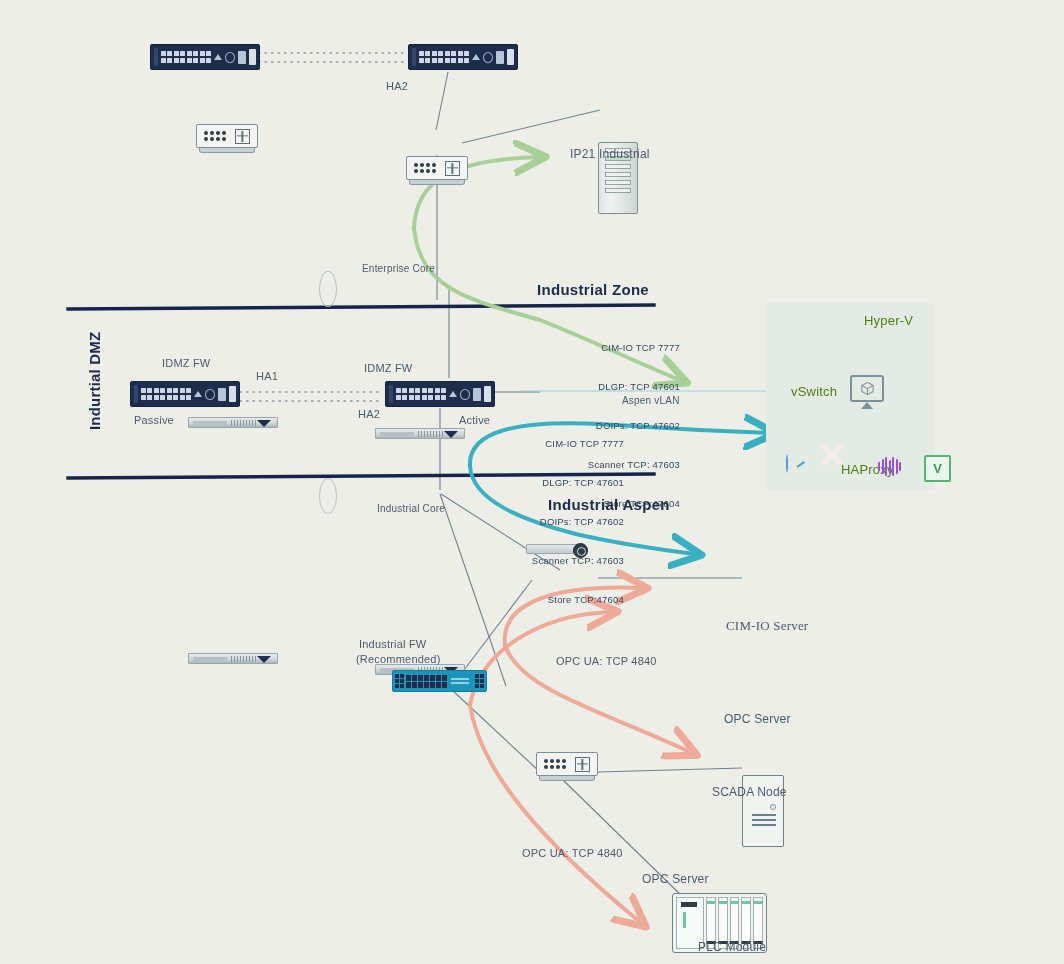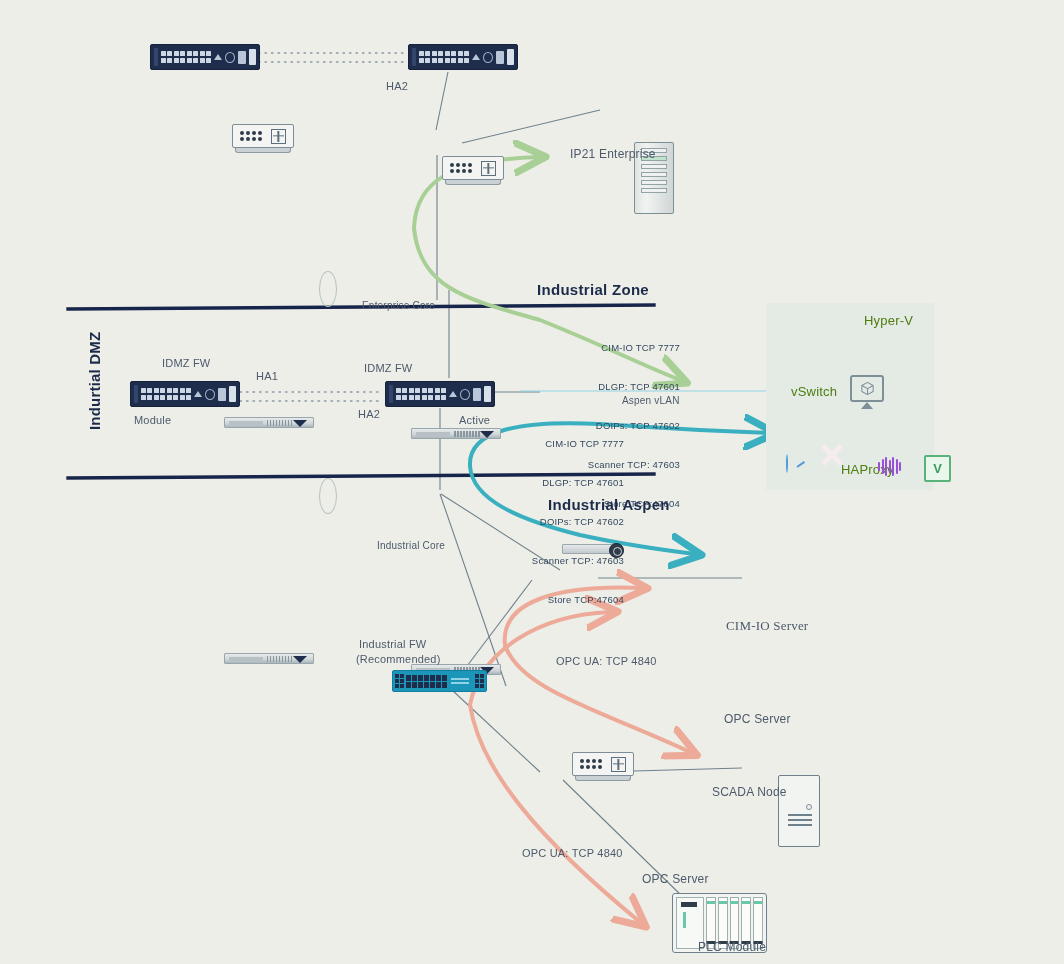--- a/index.html
+++ b/index.html
@@ -3,31 +3,31 @@
 <meta charset="utf-8">
 <style>
   html,body{margin:0;padding:0;}
   body{
     width:1064px;height:964px;
     background:#edeee8;
     font-family:"Liberation Sans", sans-serif;
     overflow:hidden;
     position:relative;
   }
-  #canvas{position:absolute;left:0;top:0;width:848px;height:964px;padding-left:36px;}
+  #canvas{position:absolute;left:0;top:0;width:848px;height:964px;}
   svg.layer{position:absolute;left:0;top:0;width:1064px;height:964px;pointer-events:none;}
   .node{position:absolute;}
   .lbl{
     position:absolute;
     color:#4d5a6b;
     font-size:11px;
     white-space:nowrap;
     letter-spacing:.2px;
   }
-  .lbl.small{font-size:10px;margin-top:37px;}
+  .lbl.small{font-size:10px;}
   .lbl.zone{
     font-size:15px;font-weight:bold;color:#1c2b4a;letter-spacing:.3px;
   }
   .lbl.vert{
     font-size:15px;font-weight:bold;color:#1c2b4a;
     transform:rotate(-90deg);transform-origin:left top;
   }
   .lbl.ports{
     font-size:9.5px;line-height:13px;color:#34485f;text-align:right;white-space:pre;
   }
@@ -290,21 +290,21 @@
   </div>
 
   <div class="node hist" style="left:598px;top:78px;">
     <div class="slot"></div>
     <div class="slot on"></div>
     <div class="slot"></div>
     <div class="slot"></div>
     <div class="slot"></div>
     <div class="slot"></div>
   </div>
-  <div class="lbl" style="left:570px;top:147px;font-size:12px;">IP21 Enterprise</div>
+  <div class="lbl" style="left:570px;top:147px;font-size:12px;">IP21 Industrial</div>
 
   <div class="lbl zone" style="left:537px;top:281px;">Industrial Zone</div>
 
   <div class="node rack" style="left:188px;top:281px;">
     <span class="tri"></span>
   </div>
   <div class="node ellipse" style="left:319px;top:271px;"></div>
   <div class="node rack" style="left:375px;top:281px;">
     <span class="tri"></span>
   </div>
@@ -339,21 +339,21 @@
         <i></i>
         <i></i>
         <i></i>
         <i></i>
     </span>
     <span class="tri"></span>
     <span class="dot"></span>
     <span class="blk"></span>
     <span class="blk2"></span>
   </div>
-  <div class="lbl" style="left:134px;top:414px;">Module</div>
+  <div class="lbl" style="left:134px;top:414px;">Passive</div>
 
   <div class="lbl" style="left:364px;top:362px;">IDMZ FW</div>
   <div class="node fw" style="left:385px;top:381px;">
     <span class="bar"></span>
     <span class="ports">
       <i></i>
         <i></i>
         <i></i>
         <i></i>
         <i></i>

